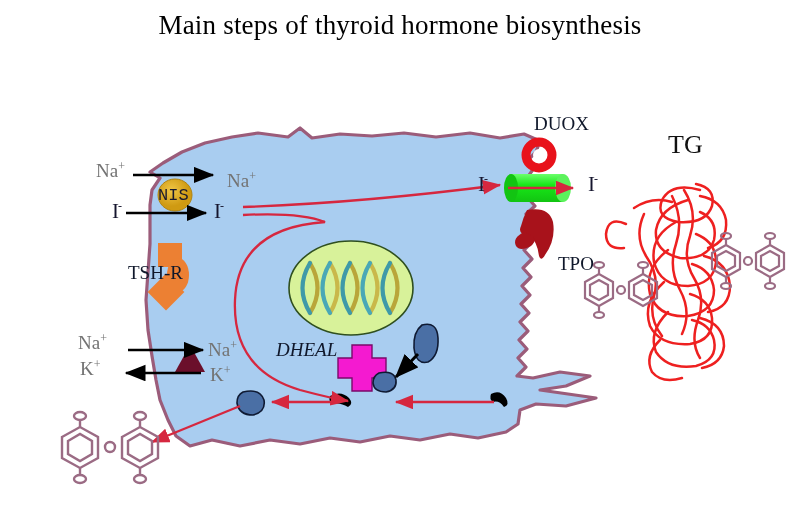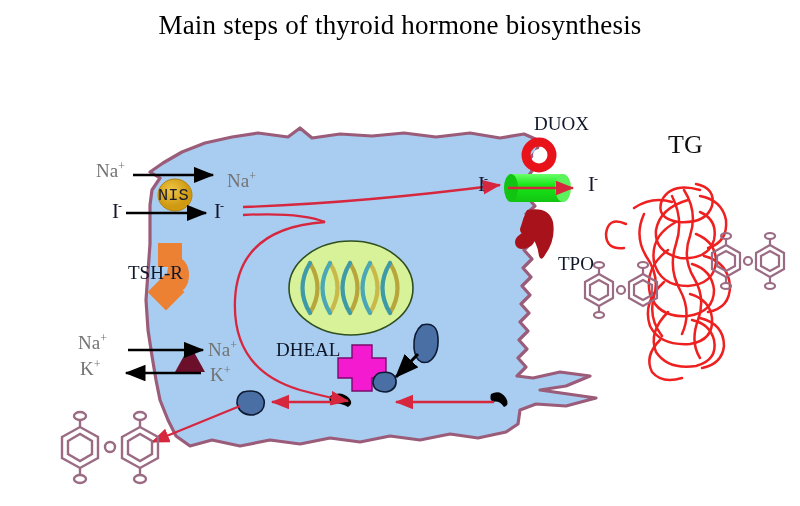--- a/index.html
+++ b/index.html
@@ -202,21 +202,21 @@
       <ellipse cx="140" cy="479" rx="6" ry="4"></ellipse>
       <line x1="140" y1="468" x2="140" y2="475"></line>
     </g>
   </svg>
 
   <div class="nis-txt" style="left:158px;top:186px;">NIS</div>
   <div class="lbl md" style="left:88px;top:262px;margin-left:40px;">TSH-R</div>
   <div class="lbl md" style="left:534px;top:113px;">DUOX</div>
   <div class="lbl md" style="left:558px;top:253px;">TPO</div>
   <div class="lbl big" style="left:668px;top:130px;">TG</div>
-  <div class="lbl md" style="left:276px;top:339px;">DHEAL</div>
+  <div class="lbl md" style="left:276px;top:339px;font-style:italic;">DHEAL</div>
 
   <div class="ion" style="left:96px;top:159px;"><span>Na</span><sup>+</sup></div>
   <div class="ion" style="left:227px;top:169px;"><span>Na</span><sup>+</sup></div>
   <div class="iod" style="left:112px;top:199px;"><span>I</span><sup>-</sup></div>
   <div class="iod" style="left:214px;top:199px;"><span>I</span><sup>-</sup></div>
 
   <div class="ion" style="left:78px;top:331px;"><span>Na</span><sup>+</sup></div>
   <div class="ion" style="left:80px;top:357px;"><span>K</span><sup>+</sup></div>
   <div class="ion" style="left:208px;top:338px;"><span>Na</span><sup>+</sup></div>
   <div class="ion" style="left:210px;top:363px;"><span>K</span><sup>+</sup></div>

